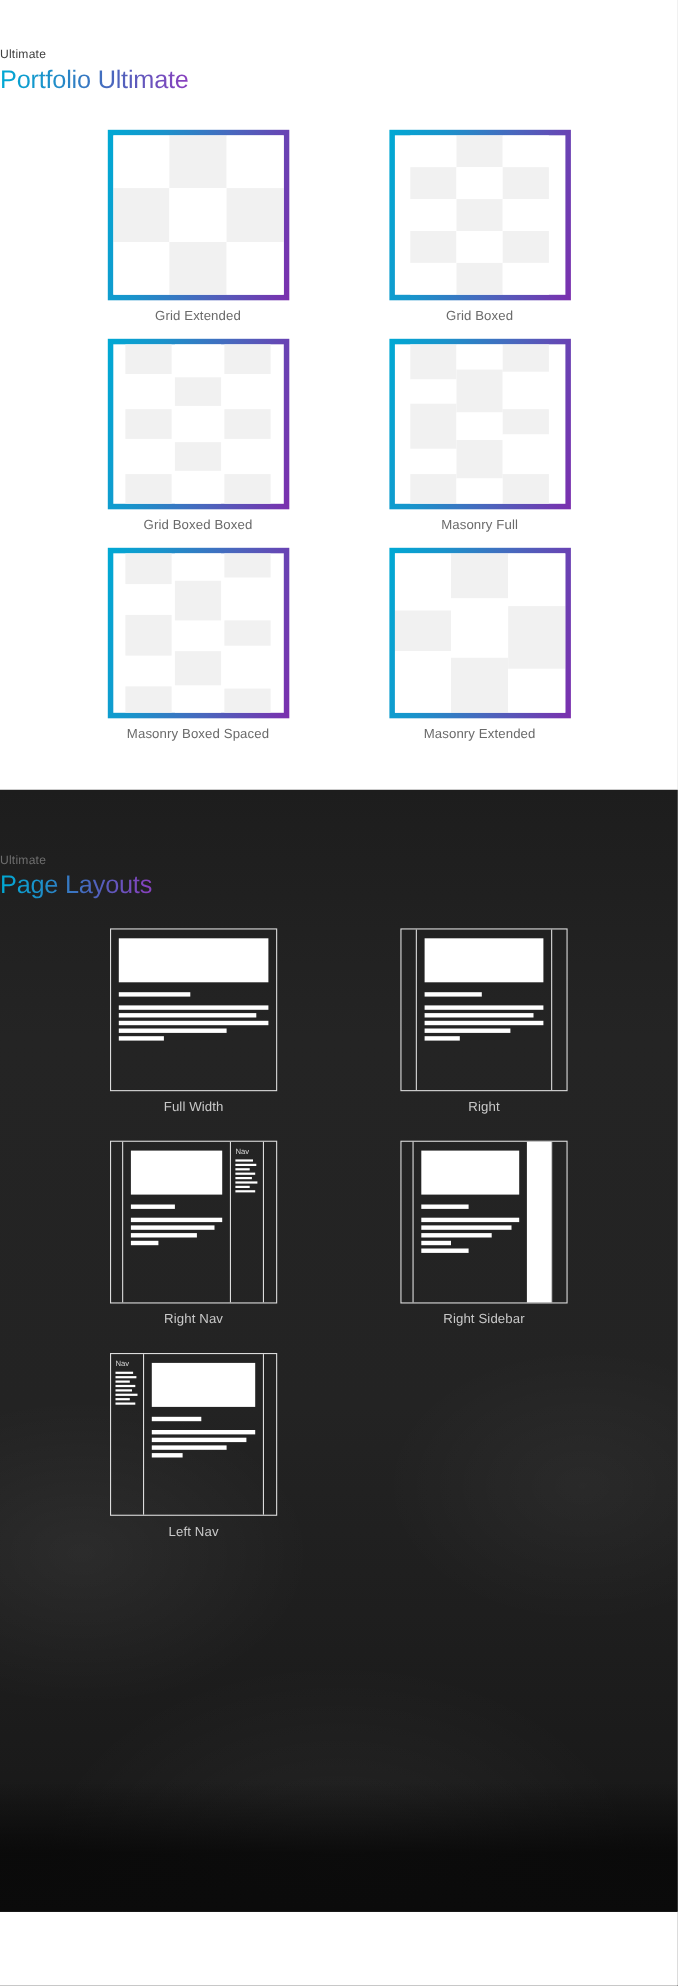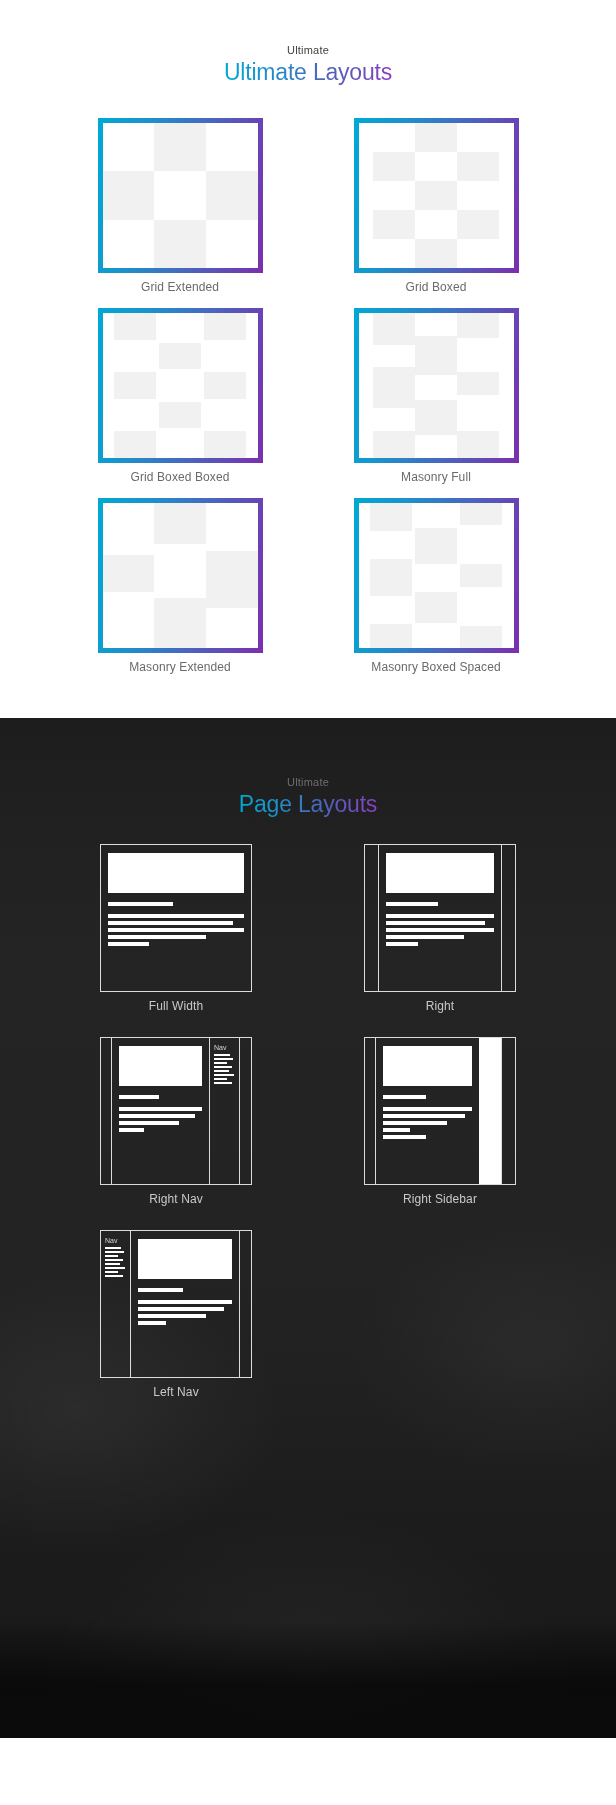--- a/index.html
+++ b/index.html
@@ -34,21 +34,21 @@
     pointer-events: none;
   }
   .dark-bg:after {
     content:"";
     position:absolute; left:0; right:0; bottom:0; height: 118px;
     background: linear-gradient(180deg, rgba(10,10,10,0) 0%, rgba(8,8,8,.85) 55%, #0b0b0b 100%);
   }
   .dark-inner { position: relative; z-index: 2; }
 
   
-  .heading { text-align: center; }
+  .heading { text-align: left; }
   .eyebrow {
     font-size: 11px;
     letter-spacing: .2px;
     color: #3f3f3f;
     font-weight: 400;
     margin-bottom: 3px;
   }
   .section-dark .eyebrow { color: #6e6e6e; }
   .title {
     font-size: 23px;
@@ -149,21 +149,21 @@
   .cards.dark .card { margin-bottom: 24px; }
   .bottom-fade { height: 86px; }
 </style>
 </head>
 <body>
 
 <section class="section-light">
 
   <div class="heading">
     <div class="eyebrow">Ultimate</div>
-    <div class="title">Ultimate Layouts</div>
+    <div class="title">Portfolio Ultimate</div>
   </div>
 
   <div class="cards">
 
     <div class="card">
       <div class="thumb">
         <div class="thumb-inner">
           <div class="tcol">
               <div class="tcell" style="flex:1"></div>
               <div class="tcell g" style="flex:1"></div>
@@ -266,43 +266,20 @@
               <div class="tcell" style="flex:1.6"></div>
               <div class="tcell g" style="flex:1.2"></div>
             </div>
         </div>
       </div>
       <div class="card-label">Masonry Full</div>
     </div>
 
     <div class="card">
       <div class="thumb">
-        <div class="thumb-inner">
-          <div class="tcol">
-              <div class="tcell" style="flex:1.4"></div>
-              <div class="tcell g" style="flex:1"></div>
-              <div class="tcell" style="flex:1.5"></div>
-            </div>
-          <div class="tcol">
-              <div class="tcell g" style="flex:1"></div>
-              <div class="tcell" style="flex:1.3"></div>
-              <div class="tcell g" style="flex:1.2"></div>
-            </div>
-          <div class="tcol">
-              <div class="tcell" style="flex:1.2"></div>
-              <div class="tcell g" style="flex:1.4"></div>
-              <div class="tcell" style="flex:1"></div>
-            </div>
-        </div>
-      </div>
-      <div class="card-label">Masonry Extended</div>
-    </div>
-
-    <div class="card">
-      <div class="thumb">
         <div class="thumb-inner boxedspaced">
           <div class="tcol">
               <div class="tcell g" style="flex:1.3"></div>
               <div class="tcell" style="flex:1"></div>
               <div class="tcell g" style="flex:1.7"></div>
               <div class="tcell" style="flex:1"></div>
               <div class="tcell g" style="flex:1.1"></div>
             </div>
           <div class="tcol">
               <div class="tcell" style="flex:1"></div>
@@ -314,20 +291,43 @@
           <div class="tcol">
               <div class="tcell g" style="flex:1"></div>
               <div class="tcell" style="flex:1.5"></div>
               <div class="tcell g" style="flex:1.1"></div>
               <div class="tcell" style="flex:1.5"></div>
               <div class="tcell g" style="flex:1"></div>
             </div>
         </div>
       </div>
       <div class="card-label">Masonry Boxed Spaced</div>
+    </div>
+
+    <div class="card">
+      <div class="thumb">
+        <div class="thumb-inner">
+          <div class="tcol">
+              <div class="tcell" style="flex:1.4"></div>
+              <div class="tcell g" style="flex:1"></div>
+              <div class="tcell" style="flex:1.5"></div>
+            </div>
+          <div class="tcol">
+              <div class="tcell g" style="flex:1"></div>
+              <div class="tcell" style="flex:1.3"></div>
+              <div class="tcell g" style="flex:1.2"></div>
+            </div>
+          <div class="tcol">
+              <div class="tcell" style="flex:1.2"></div>
+              <div class="tcell g" style="flex:1.4"></div>
+              <div class="tcell" style="flex:1"></div>
+            </div>
+        </div>
+      </div>
+      <div class="card-label">Masonry Extended</div>
     </div>
 
   </div>
 </section>
 
 <section class="section-dark">
   <div class="dark-bg"></div>
   <div class="dark-inner">
 
     <div class="heading">

